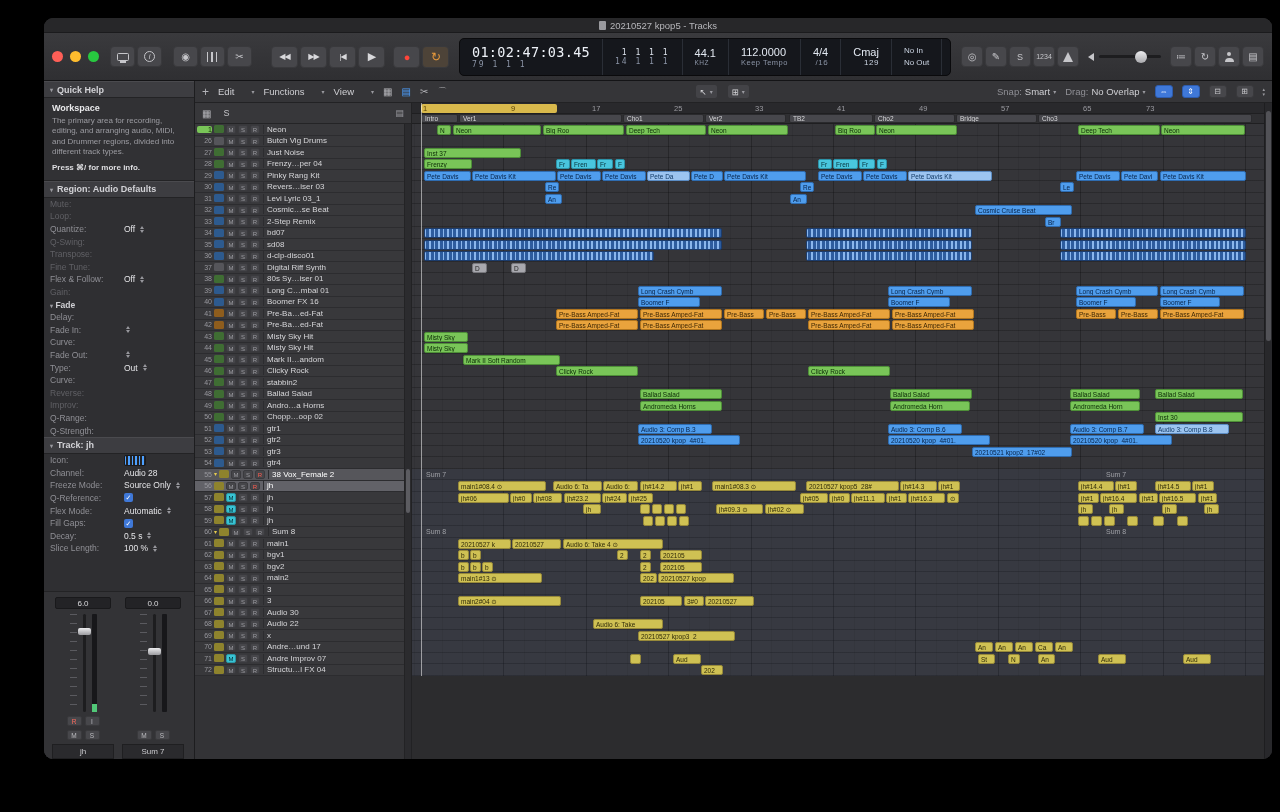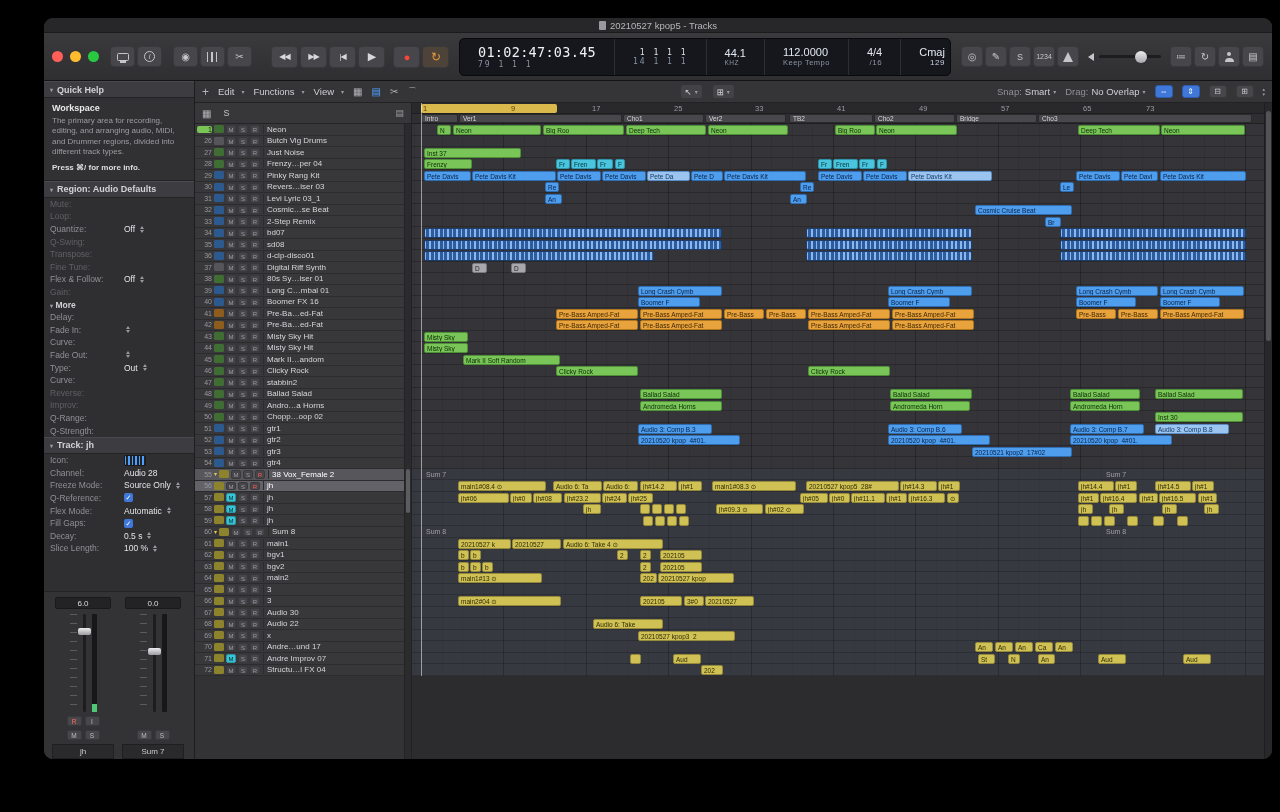--- a/index.html
+++ b/index.html
@@ -26,21 +26,21 @@
 .disp{width:12px;height:8px;border:1.2px solid #c6c6ca;border-radius:1.5px;position:relative}
 .disp::after{content:"";position:absolute;left:2px;right:2px;bottom:-3px;height:1.5px;background:#c6c6ca}
 .info{width:11px;height:11px;border:1.2px solid #c6c6ca;border-radius:50%;font-size:7.5px;color:#c6c6ca;display:flex;align-items:center;justify-content:center;font-style:italic}
 .sliders{width:11px;height:10px;background:repeating-linear-gradient(90deg,#c6c6ca 0 1.5px,transparent 1.5px 4.5px)}
 .metro{width:0;height:0;border-left:5px solid transparent;border-right:5px solid transparent;border-bottom:10px solid #c6c6ca}
 .person{position:relative;width:11px;height:10px}
 .person::before{content:"";position:absolute;top:0;left:3.5px;width:4px;height:4px;border-radius:50%;background:#c6c6ca}
 .person::after{content:"";position:absolute;bottom:0;left:1px;width:9px;height:4px;border-radius:4px 4px 0 0;background:#c6c6ca}
 
 .lcd{flex:1 1 auto;max-width:556px;height:38px;margin:0 5px;background:#15171c;border:1px solid #0a0a0c;border-radius:5px;display:flex;align-items:stretch;color:#c9d2e0;overflow:hidden}
-.lcd-sec{display:flex;flex-direction:column;justify-content:center;padding:2px 18px;border-right:1px solid #2a2e36;flex:0 0 auto}
+.lcd-sec{display:flex;flex-direction:column;justify-content:center;padding:2px 12px;border-right:1px solid #2a2e36;flex:0 0 auto}
 .mono{font-family:"DejaVu Sans Mono",monospace}
 .lcd-time{font-size:13.5px;color:#eef2f8;letter-spacing:.3px;white-space:nowrap}
 .lcd-sub{font-size:8px;color:#8b94a6;letter-spacing:2px;white-space:nowrap}
 .lcd-mid{font-size:11px;color:#e2e8f1;white-space:nowrap}
 .lcd-tiny{font-size:6.5px;color:#8b94a6;letter-spacing:.5px}
 .lcd-io{font-size:8px;color:#c9d2e0;line-height:1.5}
 .meterbar{width:34px;height:3.5px;background:#23262d;border-radius:1px;position:relative;margin:1px 0}
 .meterbar::after{content:"";position:absolute;left:0;top:0;bottom:0;width:38%;background:#5a86c8;border-radius:1px}
 .cpurow{display:flex;align-items:center;gap:3px}
 .lcd-chev{display:flex;align-items:center;padding:0 4px;color:#8b94a6;font-size:8px;border-right:none}
@@ -79,21 +79,21 @@
 .fader-knob{position:absolute;left:-5px;width:13px;height:7px;border-radius:2px;background:linear-gradient(#ececef,#9c9ca0)}
 .meter{width:5px;height:100%;background:#17171a;border-radius:1px;position:relative}
 .meter.live::after{content:"";position:absolute;left:0;right:0;bottom:0;height:8px;background:#51c878}
 .sbtns{display:flex;gap:3px;margin:2px 0;height:10px}
 .sbtn{width:15px;height:10px;border-radius:2px;background:#47474b;color:#bcbcc0;font-size:6.5px;display:flex;align-items:center;justify-content:center;border:1px solid #39393c}
 .sbtn.r{color:#ff6b5e}
 .strip-name{width:100%;height:15px;background:#2a2a2d;border:1px solid #1f1f21;color:#cacace;font-size:8px;display:flex;align-items:center;justify-content:center;margin-top:2px}
 
 .right-col{flex:1;display:flex;flex-direction:column;min-width:0}
 .arr-toolbar{height:22px;background:#353538;border-bottom:1px solid #222224;display:flex;align-items:center;padding:0 7px;gap:9px;color:#cfcfd3;font-size:9.5px;flex:0 0 auto}
-.menu{display:flex;align-items:center;gap:7px;white-space:nowrap}
+.menu{display:flex;align-items:center;gap:17px;white-space:nowrap}
 .ticon2{font-size:10px;color:#b4b4b8}
 .ticon2.active{color:#4da0ff}
 .tool{display:flex;align-items:center;gap:3px;background:#434347;border:1px solid #353538;border-radius:3px;height:15px;padding:0 4px;font-size:8.5px;color:#d6d6d9}
 .kv{display:flex;align-items:center;gap:3px;white-space:nowrap}
 .kv .k{color:#8f8f95}
 .zbtn{width:18px;height:13px;border-radius:3px;background:#47474b;border:1px solid #39393c;color:#c6c6ca;font-size:8px;display:flex;align-items:center;justify-content:center}
 .zbtn.blue{background:#3f78d8;color:#fff;border-color:#2d5cae}
 .updn{display:flex;flex-direction:column;color:#9a9aa0;font-size:5px;line-height:5px}
 .sp{flex:1}
 .content-row{flex:1;display:flex;min-height:0}
@@ -334,21 +334,21 @@
                   <i class="up"></i>
                   <i class="dn"></i>
                 </span>
               </span>
             </div>
             <div class="irow">
               <span class="ilabel dim">Gain:</span>
               <span class="ivalue"></span>
             </div>
             <div class="irow">
-              <span class="ilabel sub"><span class="car">▾</span><span> More</span></span>
+              <span class="ilabel sub"><span class="car">▾</span><span> Fade</span></span>
             </div>
             <div class="irow">
               <span class="ilabel">Delay:</span>
               <span class="ivalue"></span>
             </div>
             <div class="irow">
               <span class="ilabel">Fade In:</span>
               <span class="ivalue">
                 <span class="pop">
                   <i class="up"></i>

